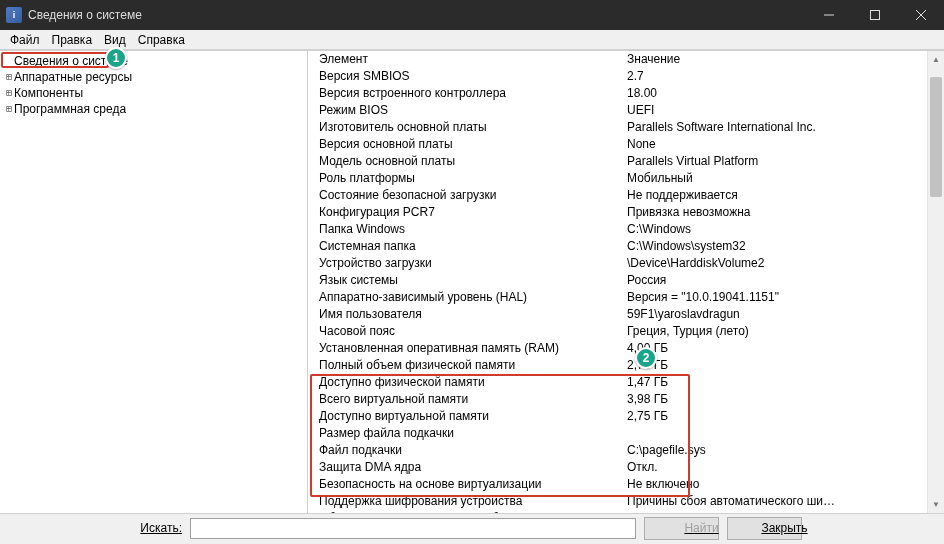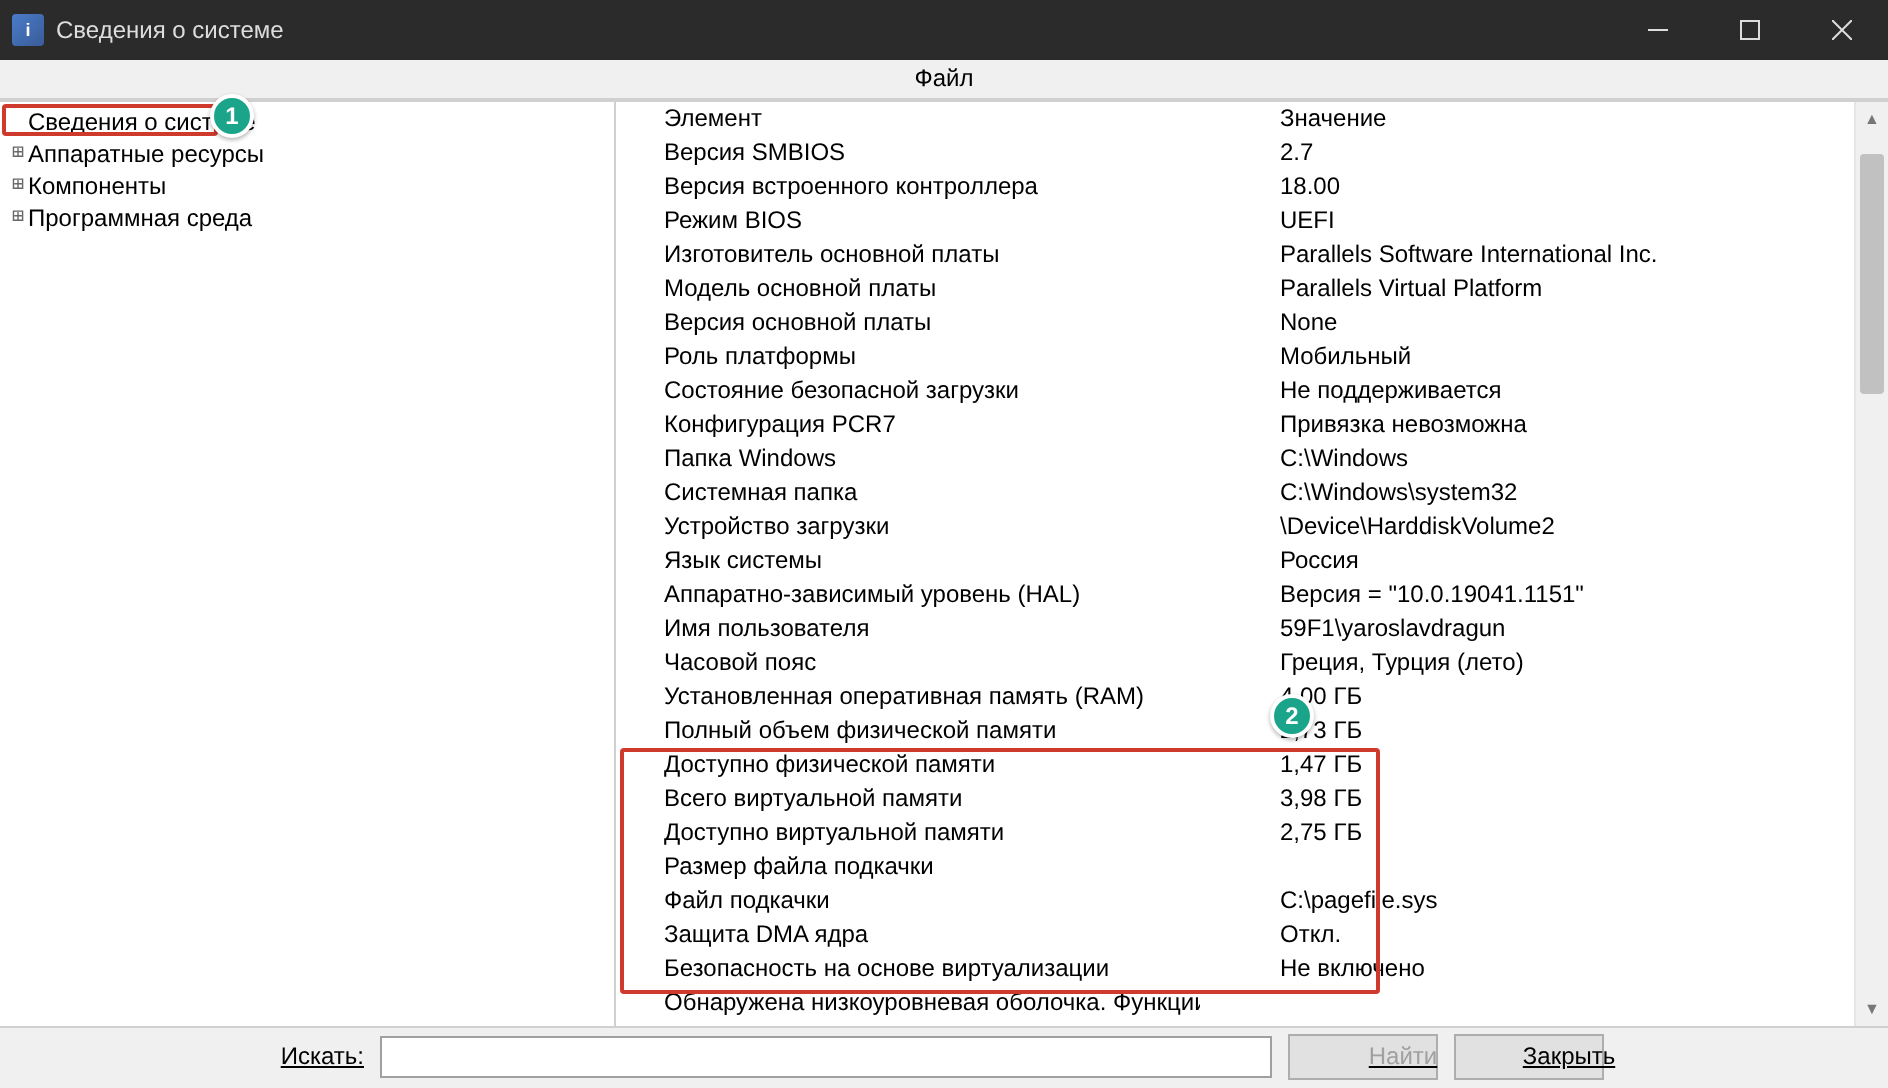--- a/index.html
+++ b/index.html
@@ -3,33 +3,33 @@
 <meta charset="utf-8">
 <style>
   * { box-sizing: border-box; margin: 0; padding: 0; }
   html, body { width: 944px; height: 544px; font-family: "Segoe UI", Tahoma, sans-serif; font-size: 12px; background: #fff; overflow: hidden; }
   .titlebar { height: 30px; background: #2b2b2b; color: #ddd; display: flex; align-items: center; padding-left: 6px; }
   .titlebar-icon { width: 16px; height: 16px; background: linear-gradient(135deg,#4a7cc9,#3a5c99); border-radius: 2px; margin-right: 6px; display:flex;align-items:center;justify-content:center;color:#fff;font-size:9px;font-weight:bold;}
   .titlebar-title { flex: 0 0 auto; font-size: 12px; }
   .titlebar-spacer { flex: 1; }
   .win-btn { width: 46px; height: 30px; display: flex; align-items: center; justify-content: center; color: #ddd; }
   .win-btn svg { width: 10px; height: 10px; }
-  .menubar { height: 20px; background: #f0f0f0; display: flex; align-items: center; padding: 0 4px; font-size: 12px; color: #000; border-bottom: 1px solid #d0d0d0; flex-direction: column;}
+  .menubar { height: 20px; background: #f0f0f0; display: flex; align-items: center; padding: 0 4px; font-size: 12px; color: #000; border-bottom: 1px solid #d0d0d0;}
   .menubar span { padding: 2px 6px; }
   .body-area { display: flex; height: 463px; border-top: 1px solid #d0d0d0; }
   .tree { width: 308px; border-right: 1px solid #d0d0d0; background: #fff; padding-top: 2px; position: relative; }
   .tree-item { display: flex; align-items: center; height: 16px; line-height:16px; font-size: 12px; color: #000; padding-left: 4px; white-space: nowrap;}
   .tree-expand { width: 10px; text-align: center; color: #666; font-size: 10px; font-family: monospace;}
   .sel-outline { position: absolute; border: 2px solid #d03a2c; border-radius: 2px; }
   .sel-outline.a { top: 1px; left: 1px; width: 108px; height: 16px; }
   .detail { flex: 1; position: relative; overflow: hidden; background: #fff; }
   .detail-scroll { position:absolute; top:0; bottom:0; right:0; width:17px; background:#f0f0f0; border-left:1px solid #e5e5e5;}
   .detail-scroll .thumb{ position:absolute; top:26px; left:2px; right:2px; height:120px; background:#c1c1c1; border-radius:2px;}
   .detail-scroll .arrow{position:absolute;left:0;right:0;height:17px;display:flex;align-items:center;justify-content:center;color:#777;font-size:8px;}
-  .detail-table { position: absolute; left: 24px; right: 17px; top: 0; }
+  .detail-table { position: absolute; left: 11px; right: 17px; top: 0; }
   .row { display: flex; height: 17px; line-height: 17px; font-size: 12px; color: #000; }
   .row .c1 { width: 268px; padding-left: 0; overflow:hidden; white-space:nowrap;}
   .row .c2 { flex: 1; overflow:hidden; white-space:nowrap; text-overflow: ellipsis; margin-left: 40px;}
   .hl-box { position: absolute; border: 2px solid #d03a2c; border-radius: 2px; }
   .hl-box.b { left: 2px; top: 323px; width: 380px; height: 123px; }
   .badge { position: absolute; width: 22px; height: 22px; border-radius: 50%; background: #1aa58a; border: 2px solid #fff; color: #fff; font-weight: bold; font-size: 12px; display: flex; align-items: center; justify-content: center; box-shadow: 0 1px 2px rgba(0,0,0,.3);}
   .badge.one { top: 47px; left: 105px; }
   .badge.two { top: 353px; left: 987px; } 
   .bottom { height: 31px; border-top: 1px solid #d0d0d0; background: #f0f0f0; display:flex; flex-direction:column;}
   .bottom-row { display: flex; align-items: center; height: 28px; padding: 3px 0; text-decoration: underline;}
@@ -111,28 +111,28 @@
         </div>
         <div class="row">
           <div class="c1">Режим BIOS</div>
           <div class="c2">UEFI</div>
         </div>
         <div class="row">
           <div class="c1">Изготовитель основной платы</div>
           <div class="c2">Parallels Software International Inc.</div>
         </div>
         <div class="row">
+          <div class="c1">Версия основной платы</div>
+          <div class="c2">None</div>
+        </div>
+        <div class="row">
           <div class="c1">Модель основной платы</div>
           <div class="c2">Parallels Virtual Platform</div>
         </div>
         <div class="row">
-          <div class="c1">Версия основной платы</div>
-          <div class="c2">None</div>
-        </div>
-        <div class="row">
           <div class="c1">Роль платформы</div>
           <div class="c2">Мобильный</div>
         </div>
         <div class="row">
           <div class="c1">Состояние безопасной загрузки</div>
           <div class="c2">Не поддерживается</div>
         </div>
         <div class="row">
           <div class="c1">Конфигурация PCR7</div>
           <div class="c2">Привязка невозможна</div>
@@ -192,20 +192,24 @@
           <div class="c1">Файл подкачки</div>
           <div class="c2">C:\pagefile.sys</div>
         </div>
         <div class="row">
           <div class="c1">Защита DMA ядра</div>
           <div class="c2">Откл.</div>
         </div>
         <div class="row">
           <div class="c1">Безопасность на основе виртуализации</div>
           <div class="c2">Не включено</div>
+        </div>
+        <div class="row">
+          <div class="c1">Поддержка шифрования устройства</div>
+          <div class="c2">Причины сбоя автоматического ши…</div>
         </div>
         <div class="row">
           <div class="c1">Обнаружена низкоуровневая оболочка. Функции, не…</div>
           <div class="c2"></div>
         </div>
       </div>
     <div class="hl-box b"></div>
     <div class="badge two">2</div>
     <div class="detail-scroll">
       <div class="arrow" style="top:0">▲</div>

